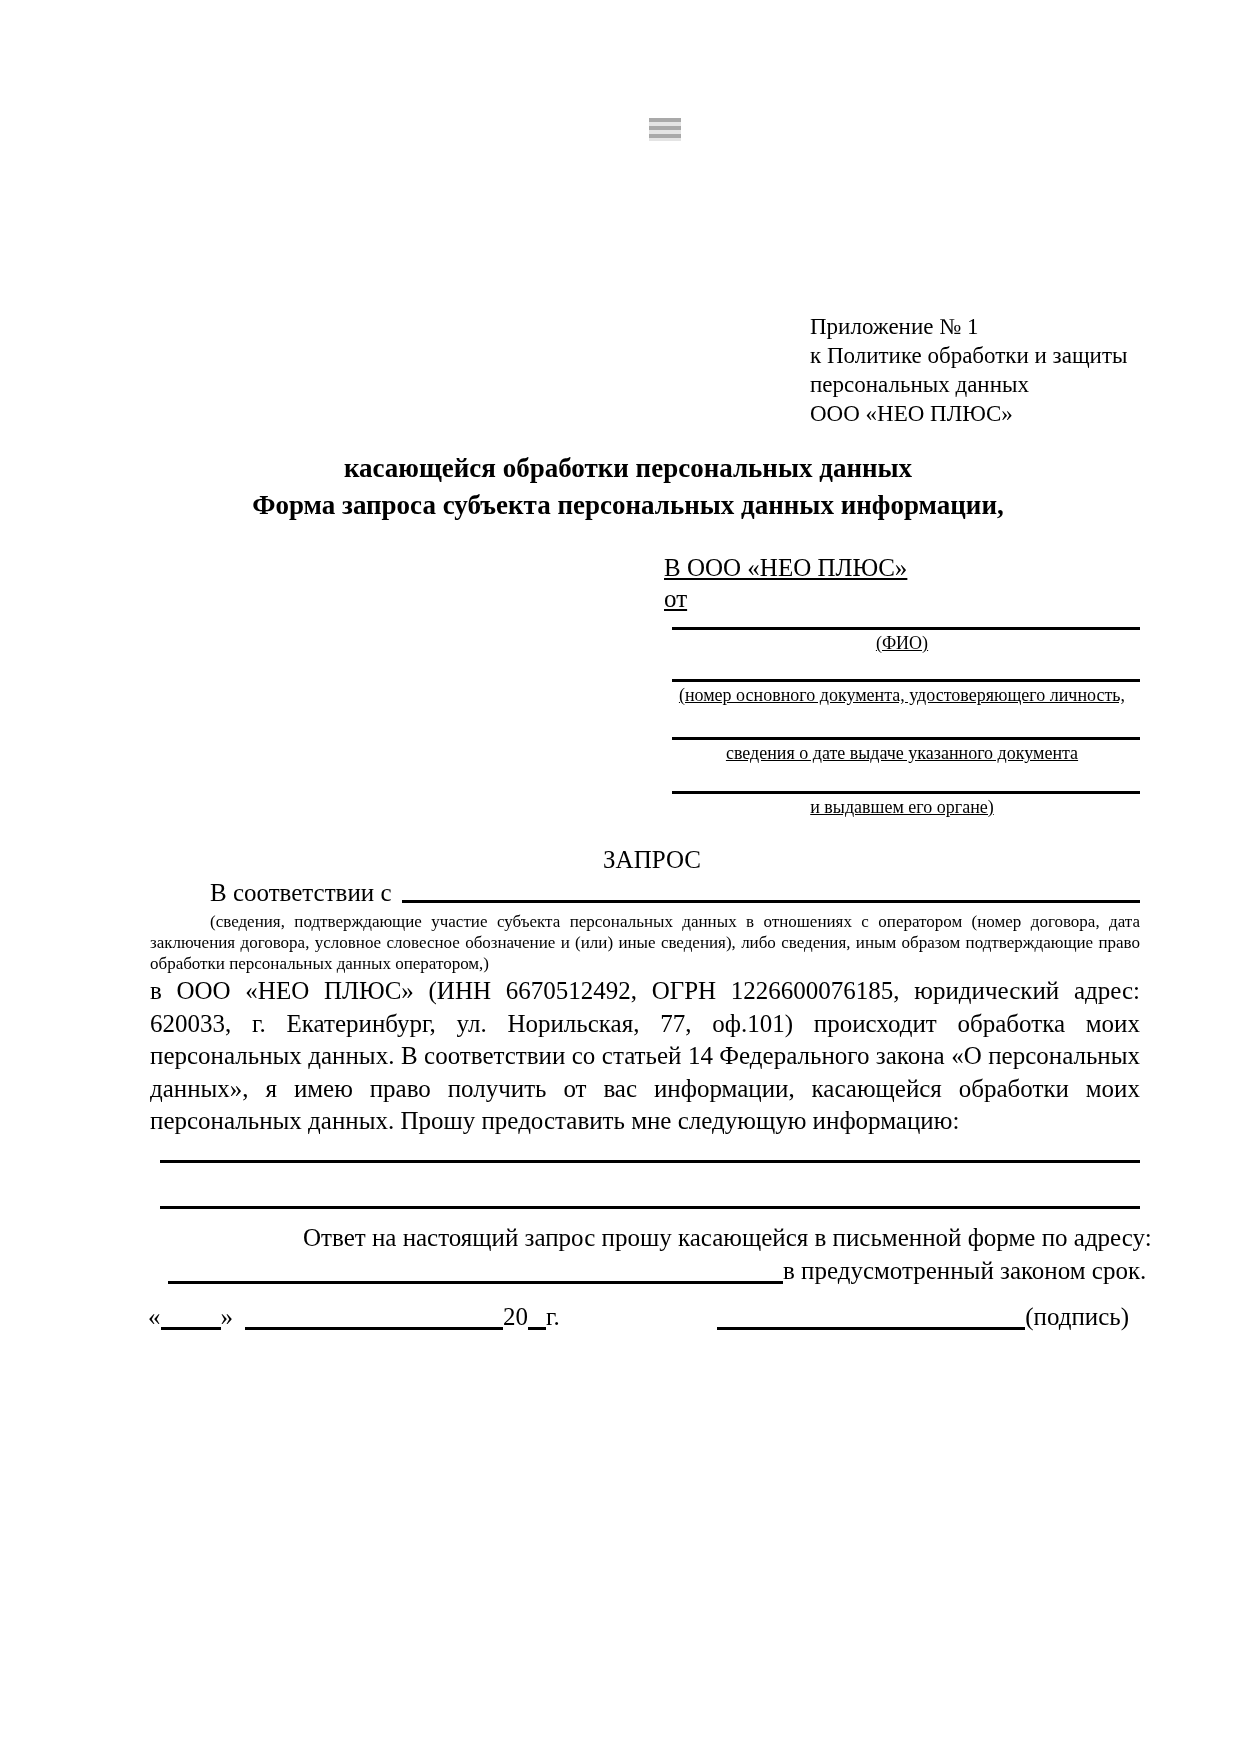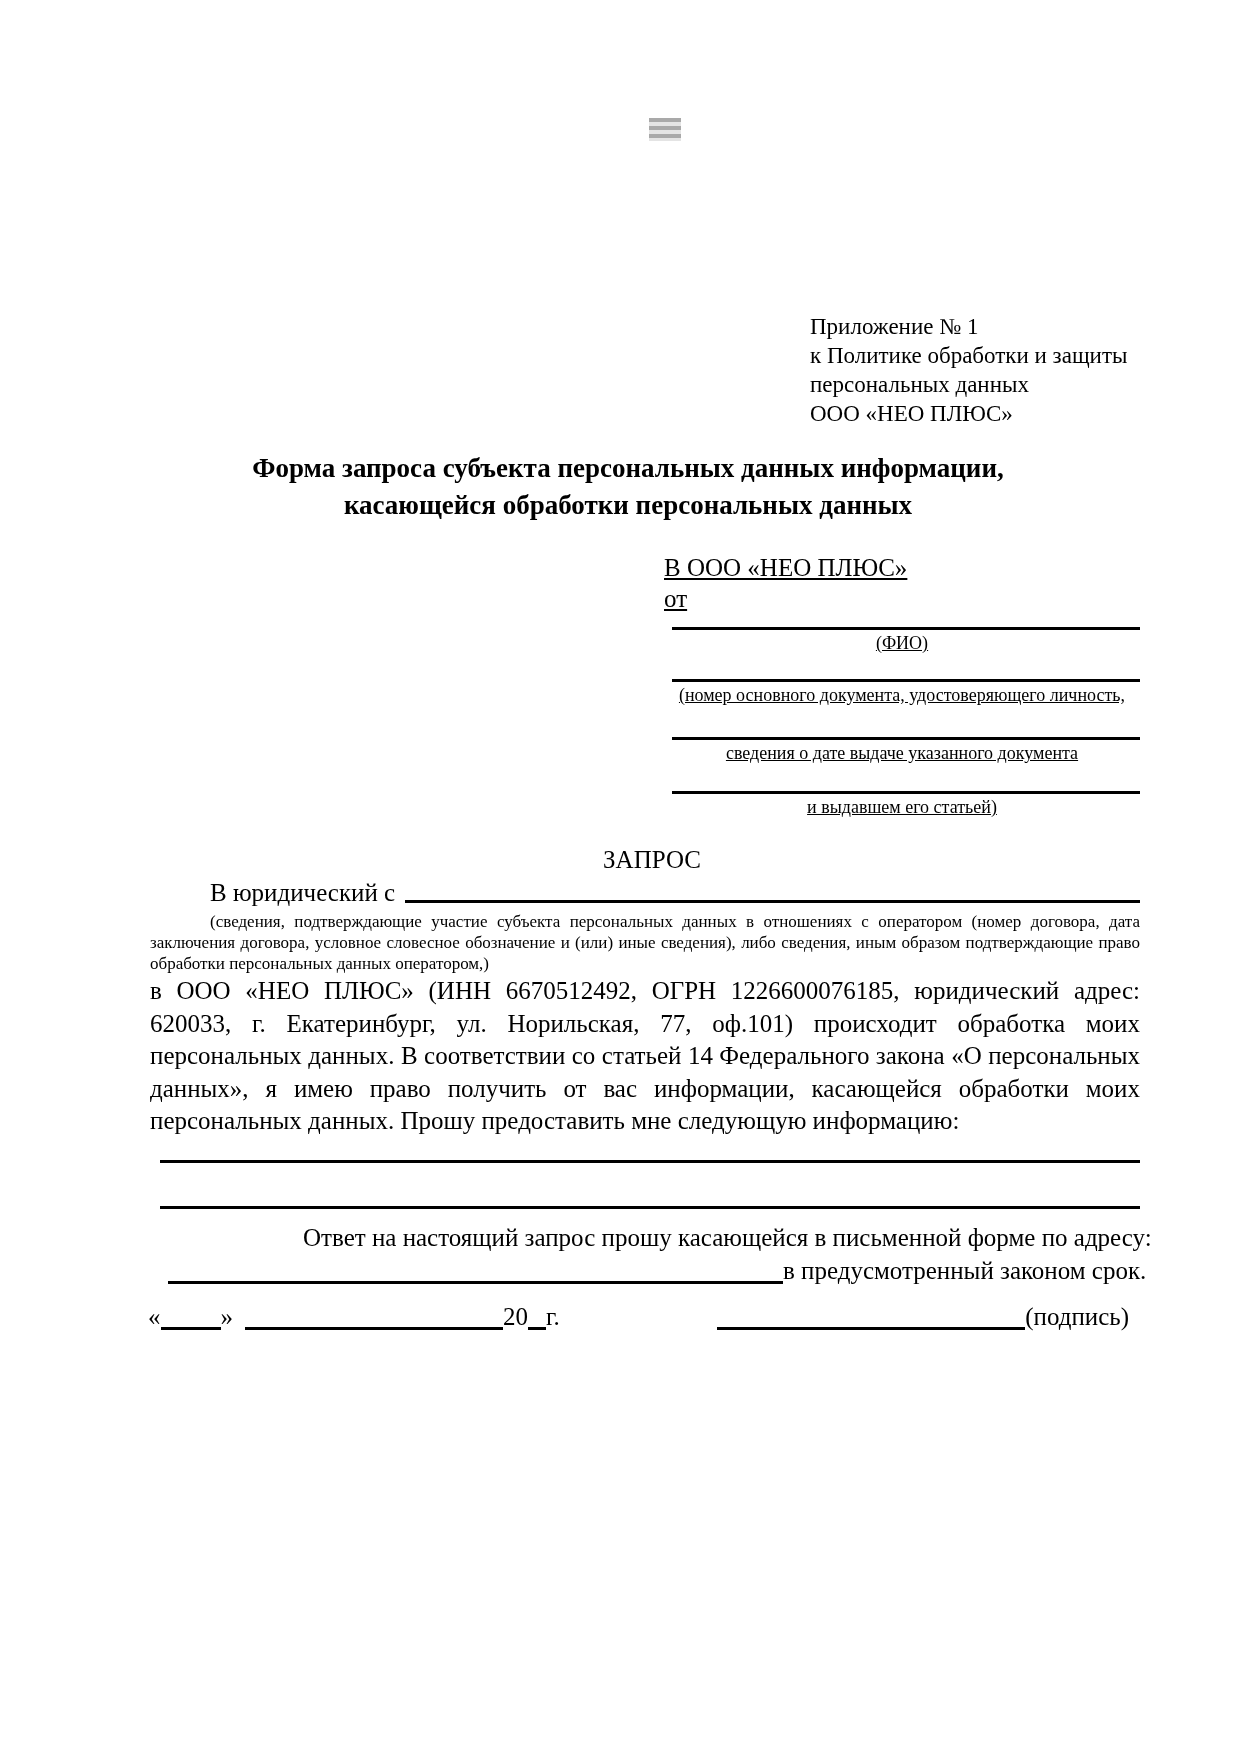--- a/index.html
+++ b/index.html
@@ -76,46 +76,46 @@
   <div class="logo"></div>
 
   <div class="appendix">
     <div>Приложение № 1</div>
     <div>к Политике обработки и защиты</div>
     <div>персональных данных</div>
     <div>ООО «НЕО ПЛЮС»</div>
   </div>
 
   <div class="doc-title">
+    <div>касающейся обработки персональных данных</div>
     <div>Форма запроса субъекта персональных данных информации,</div>
-    <div>касающейся обработки персональных данных</div>
   </div>
 
   <div class="addressee">
     <div>В ООО «НЕО ПЛЮС»</div>
     <div>от</div>
 
     <div class="field-rule r1"></div>
     <div class="field-caption">(ФИО)</div>
 
     <div class="field-rule r2"></div>
     <div class="field-caption">(номер основного документа, удостоверяющего личность,</div>
 
     <div class="field-rule r3"></div>
     <div class="field-caption">сведения о дате выдаче указанного документа</div>
 
     <div class="field-rule r4"></div>
-    <div class="field-caption">и выдавшем его статьей)</div>
+    <div class="field-caption">и выдавшем его органе)</div>
   </div>
 
   <div class="zapros">ЗАПРОС</div>
 
   <div class="request">
     <div class="intro">
-      <span class="prefix">В юридический с</span>
+      <span class="prefix">В соответствии с</span>
       <span class="fill"></span>
     </div>
 
     <div class="fine">(сведения, подтверждающие участие субъекта персональных данных в отношениях с оператором (номер договора, дата заключения договора, условное словесное обозначение и (или) иные сведения), либо сведения, иным образом подтверждающие право обработки персональных данных оператором,)</div>
 
     <div class="bodypar">в ООО «НЕО ПЛЮС» (ИНН 6670512492, ОГРН 1226600076185, юридический адрес: 620033, г. Екатеринбург, ул. Норильская, 77, оф.101) происходит обработка моих персональных данных. В соответствии со статьей 14 Федерального закона «О персональных данных», я имею право получить от вас информации, касающейся обработки моих персональных данных. Прошу предоставить мне следующую информацию:</div>
 
     <div class="hr-line hr1"></div>
     <div class="hr-line hr2"></div>
 

